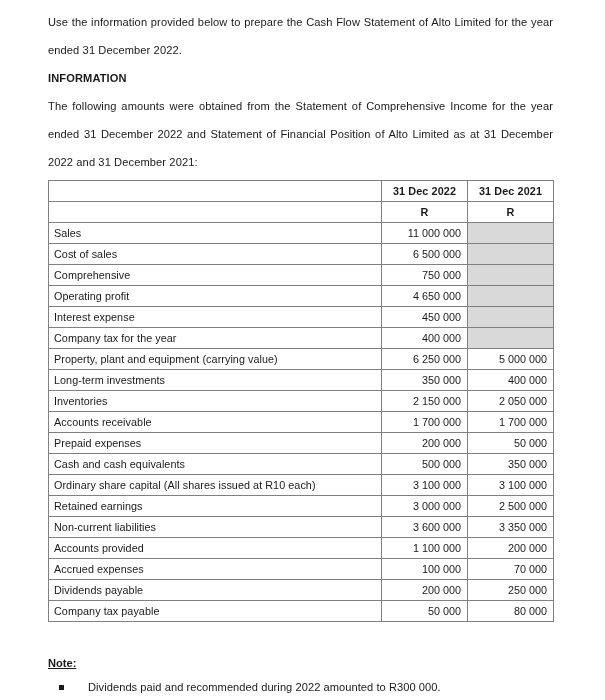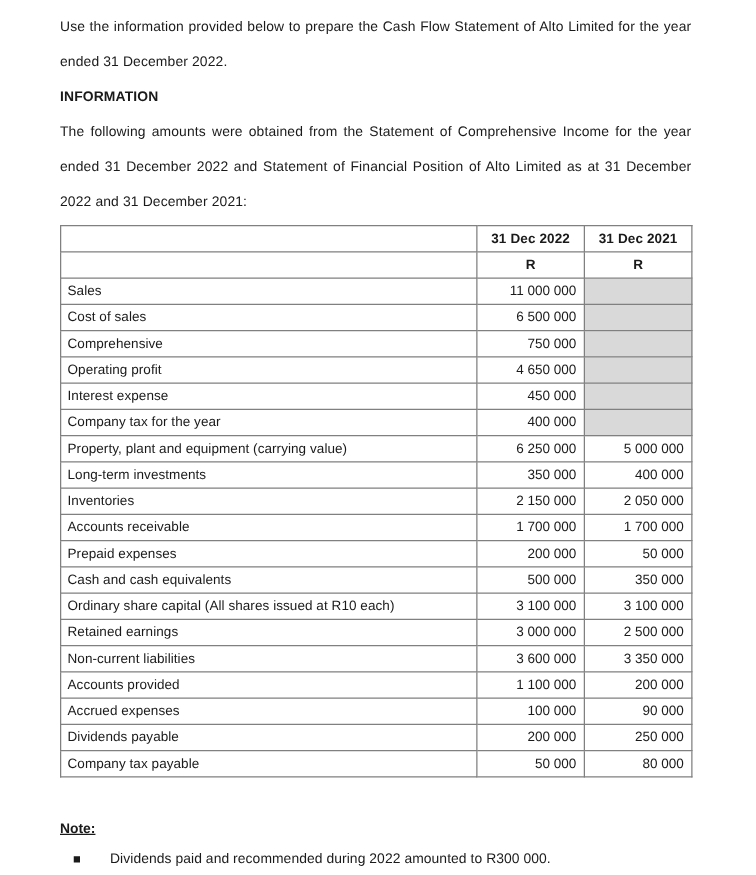--- a/index.html
+++ b/index.html
@@ -222,21 +222,21 @@
             <td class="num">3 350 000</td>
           </tr>
           <tr>
             <td class="label">Accounts provided</td>
             <td class="num">1 100 000</td>
             <td class="num">200 000</td>
           </tr>
           <tr>
             <td class="label">Accrued expenses</td>
             <td class="num">100 000</td>
-            <td class="num">90 000</td>
+            <td class="num">70 000</td>
           </tr>
           <tr>
             <td class="label">Dividends payable</td>
             <td class="num">200 000</td>
             <td class="num">250 000</td>
           </tr>
           <tr>
             <td class="label">Company tax payable</td>
             <td class="num">50 000</td>
             <td class="num">80 000</td>

